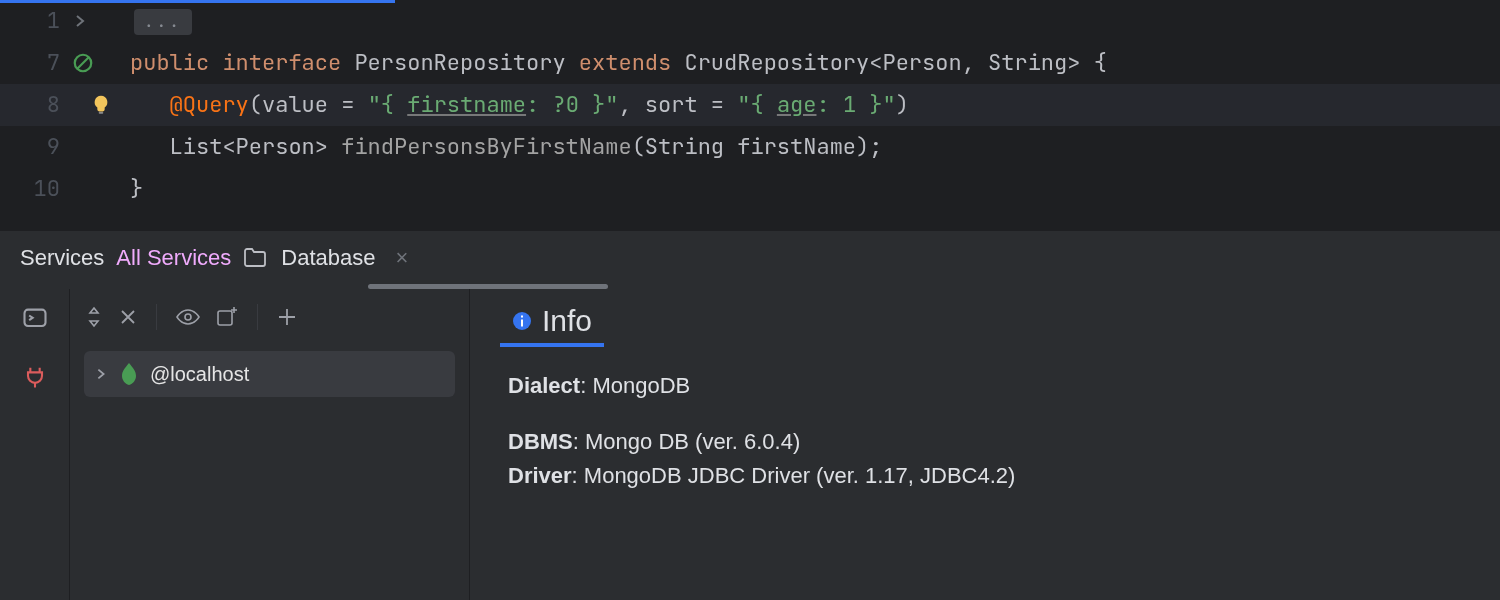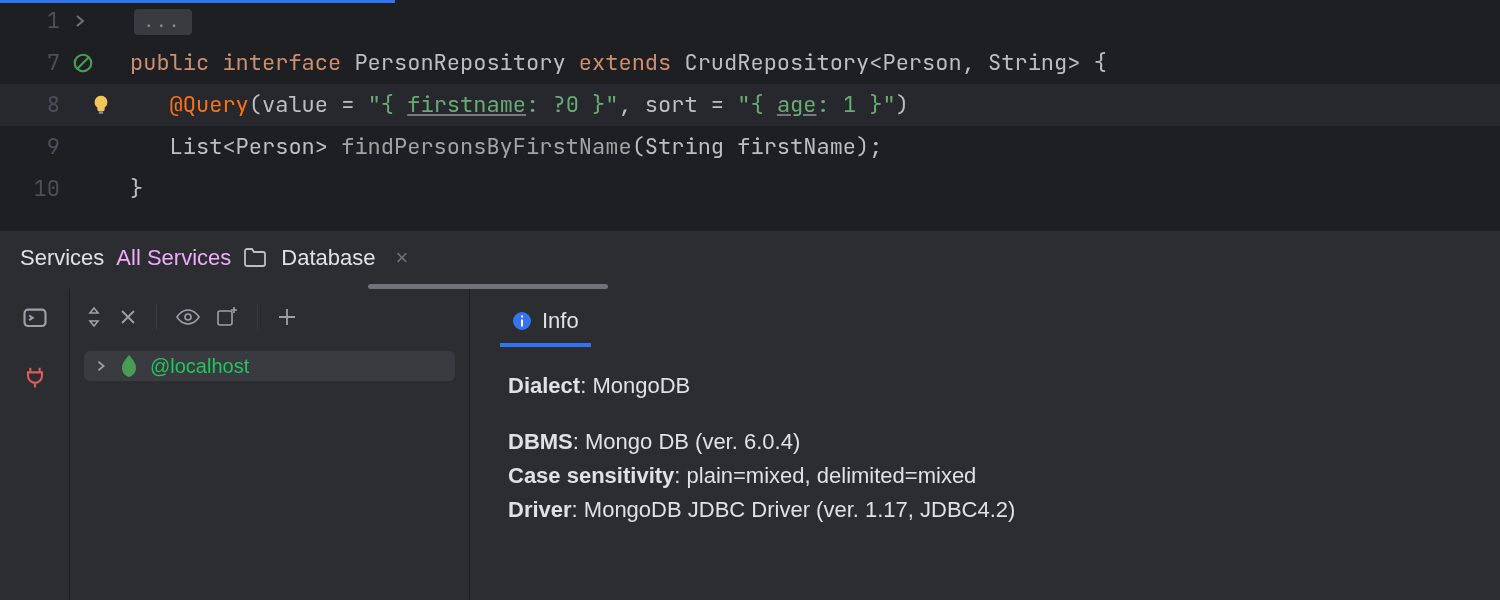--- a/index.html
+++ b/index.html
@@ -25,25 +25,25 @@
   .svc-tab{display:flex;align-items:center;gap:14px;color:#dfe1e5;}
   .svc-sep{color:#6f737a;margin-left:6px;cursor:default;}
   .tab-under{position:relative;height:5px;}
   .tab-under .seg{position:absolute;top:0;height:5px;background:#6f737a;border-radius:3px;}
 
   .lower{display:flex;height:316px;background:#2b2d30;}
   .rail{width:70px;border-right:1px solid #1e1f22;display:flex;flex-direction:column;align-items:center;padding-top:16px;gap:30px;}
   .tree{width:400px;border-right:1px solid #1e1f22;}
   .tree-tb{height:56px;display:flex;align-items:center;padding:0 14px;gap:14px;}
   .tb-divider{width:1px;height:26px;background:#393b40;margin:0 4px;}
-  .tree-row{display:flex;align-items:center;gap:12px;height:30px;margin:6px 14px 0;padding:0 10px;border-radius:6px;background:#393b40;color:#22c55e;font-size:20px;}
+  .tree-row{display:flex;align-items:center;gap:12px;height:46px;margin:6px 14px 0;padding:0 10px;border-radius:6px;background:#393b40;color:#e5e5e5;font-size:20px;}
 
   .detail{flex:1;padding:10px 30px 0;}
   .info-tabbar{display:flex;}
-  .info-tab{display:flex;align-items:center;gap:10px;height:48px;padding:0 12px;color:#dfe1e5;border-bottom:4px solid #3574f0;font-size:22px;}
+  .info-tab{display:flex;align-items:center;gap:10px;height:48px;padding:0 12px;color:#dfe1e5;border-bottom:4px solid #3574f0;font-size:30px;}
   .info-body{padding:22px 0 0 0;font-size:22px;color:#dfe1e5;line-height:34px;margin-left:8px;}
   .lbl{font-weight:700;}
   .leaf{fill:#499c54;}
 </style>
 </head>
 <body>
 
 <div class="editor">
   <div class="progress"></div>
 
@@ -161,17 +161,16 @@
             <rect x="9" y="8.5" width="2" height="7" fill="#fff"></rect>
             <rect x="9" y="4.5" width="2" height="2" fill="#fff"></rect>
           </svg>
         <span>Info</span>
       </div>
     </div>
     <div class="info-body">
       <div><span class="lbl">Dialect</span><span>: MongoDB</span></div>
       <div style="height:22px"></div>
       <div><span class="lbl">DBMS</span><span>: Mongo DB (ver. 6.0.4)</span></div>
-      <div><span class="lbl">Case sensitivity</span><span>: plain=mixed, delimited=mixed</span></div>
       <div><span class="lbl">Driver</span><span>: MongoDB JDBC Driver (ver. 1.17, JDBC4.2)</span></div>
     </div>
   </div>
 </div>
 
 </body></html>

